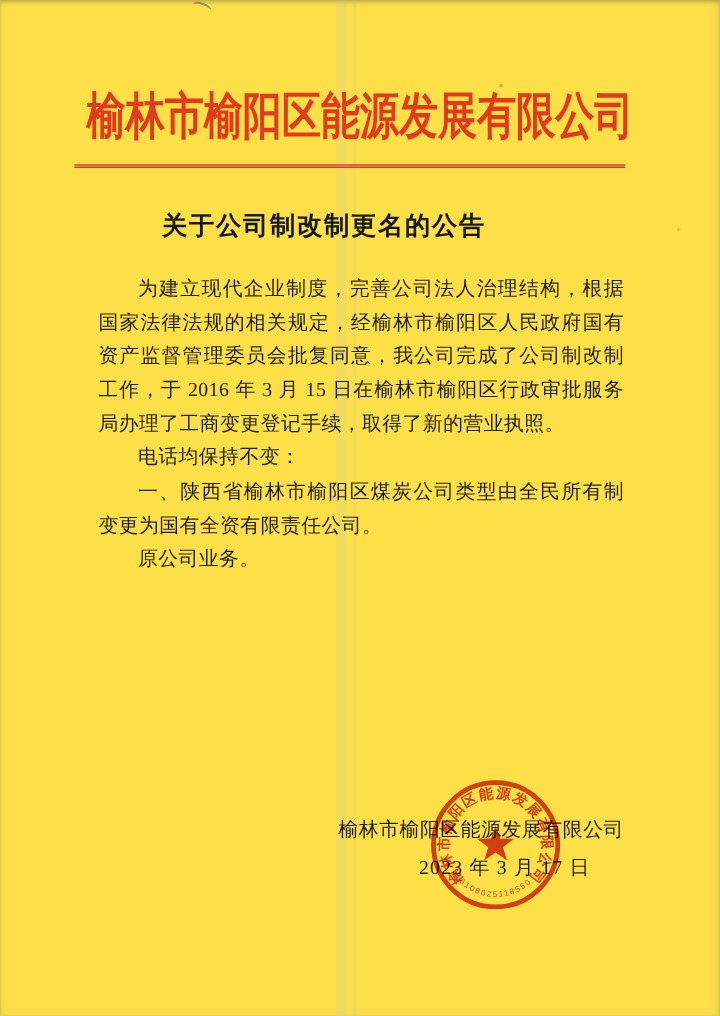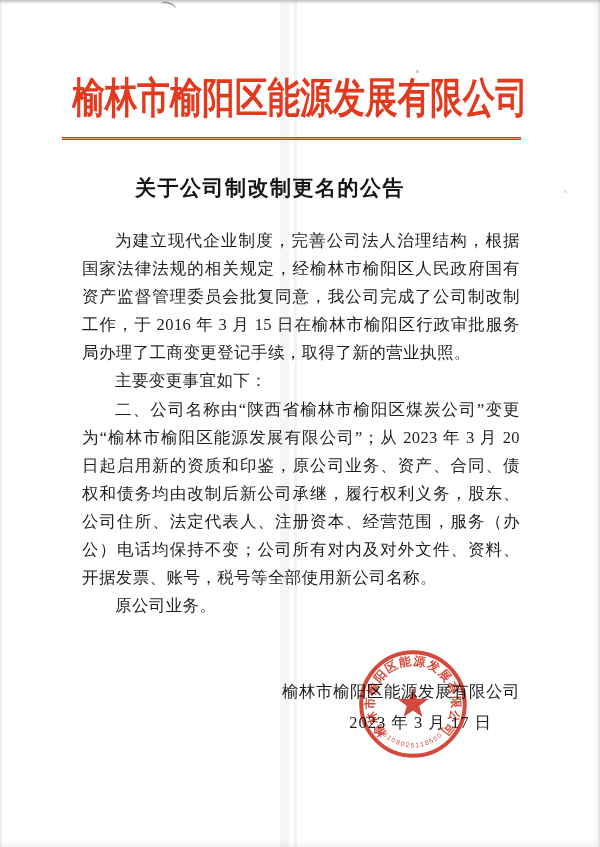--- a/index.html
+++ b/index.html
@@ -1,20 +1,20 @@
 <!DOCTYPE html>
 <html><head>
 <meta charset="utf-8">
 <style>
   html,body { margin:0; padding:0; background:#e9e8e6; }
   .page {
     position:relative;
     width:600px; height:847px;
     margin:0 auto;
-    background:#ffffff;
+    background:#fde047;
     font-family:"Liberation Serif", serif;
     overflow:hidden;
     box-shadow:inset 0 2px 3px rgba(90,90,95,0.35), inset -3px -2px 6px rgba(120,120,125,0.12);
   }
   
   .scan-band {
     position:absolute; top:0; left:280px; width:9px; height:847px;
     background:rgba(185,195,212,0.16); pointer-events:none;
   }
   .scan-band2 {
@@ -96,22 +96,22 @@
 
   <div class="company-header" style="color:#e23a1f;">
     <span class="squeeze">榆林市榆阳区能源发展有限公司</span>
   </div>
   <div class="red-rule"></div>
 
   <div class="doc-title">关于公司制改制更名的公告</div>
 
   <div class="doc-body">
     <p>为建立现代企业制度，完善公司法人治理结构，根据国家法律法规的相关规定，经榆林市榆阳区人民政府国有资产监督管理委员会批复同意，我公司完成了公司制改制工作，于 2016 年 3 月 15 日在榆林市榆阳区行政审批服务局办理了工商变更登记手续，取得了新的营业执照。</p>
-    <p>主要变更事宜如下：</p>
-    <p>二、公司名称由“陕西省榆林市榆阳区煤炭公司”变更为“榆林市榆阳区能源发展有限公司”；从 2023 年 3 月 20 日起启用新的资质和印鉴，原公司业务、资产、合同、债权和债务均由改制后新公司承继，履行权利义务，股东、公司住所、法定代表人、注册资本、经营范围，服务（办公）电话均保持不变；公司所有对内及对外文件、资料、开据发票、账号，税号等全部使用新公司名称。</p>
+    <p>电话均保持不变：</p>
+    <p>一、陕西省榆林市榆阳区煤炭公司类型由全民所有制变更为国有全资有限责任公司。</p>
     <p>原公司业务。</p>
   </div>
 
   <div class="signature">
     <div class="sig-company">榆林市榆阳区能源发展有限公司</div>
     <div class="sig-date">2023 年 3 月 17 日</div>
   </div>
 
   <svg class="seal" viewBox="0 0 120 120">
     <defs>

